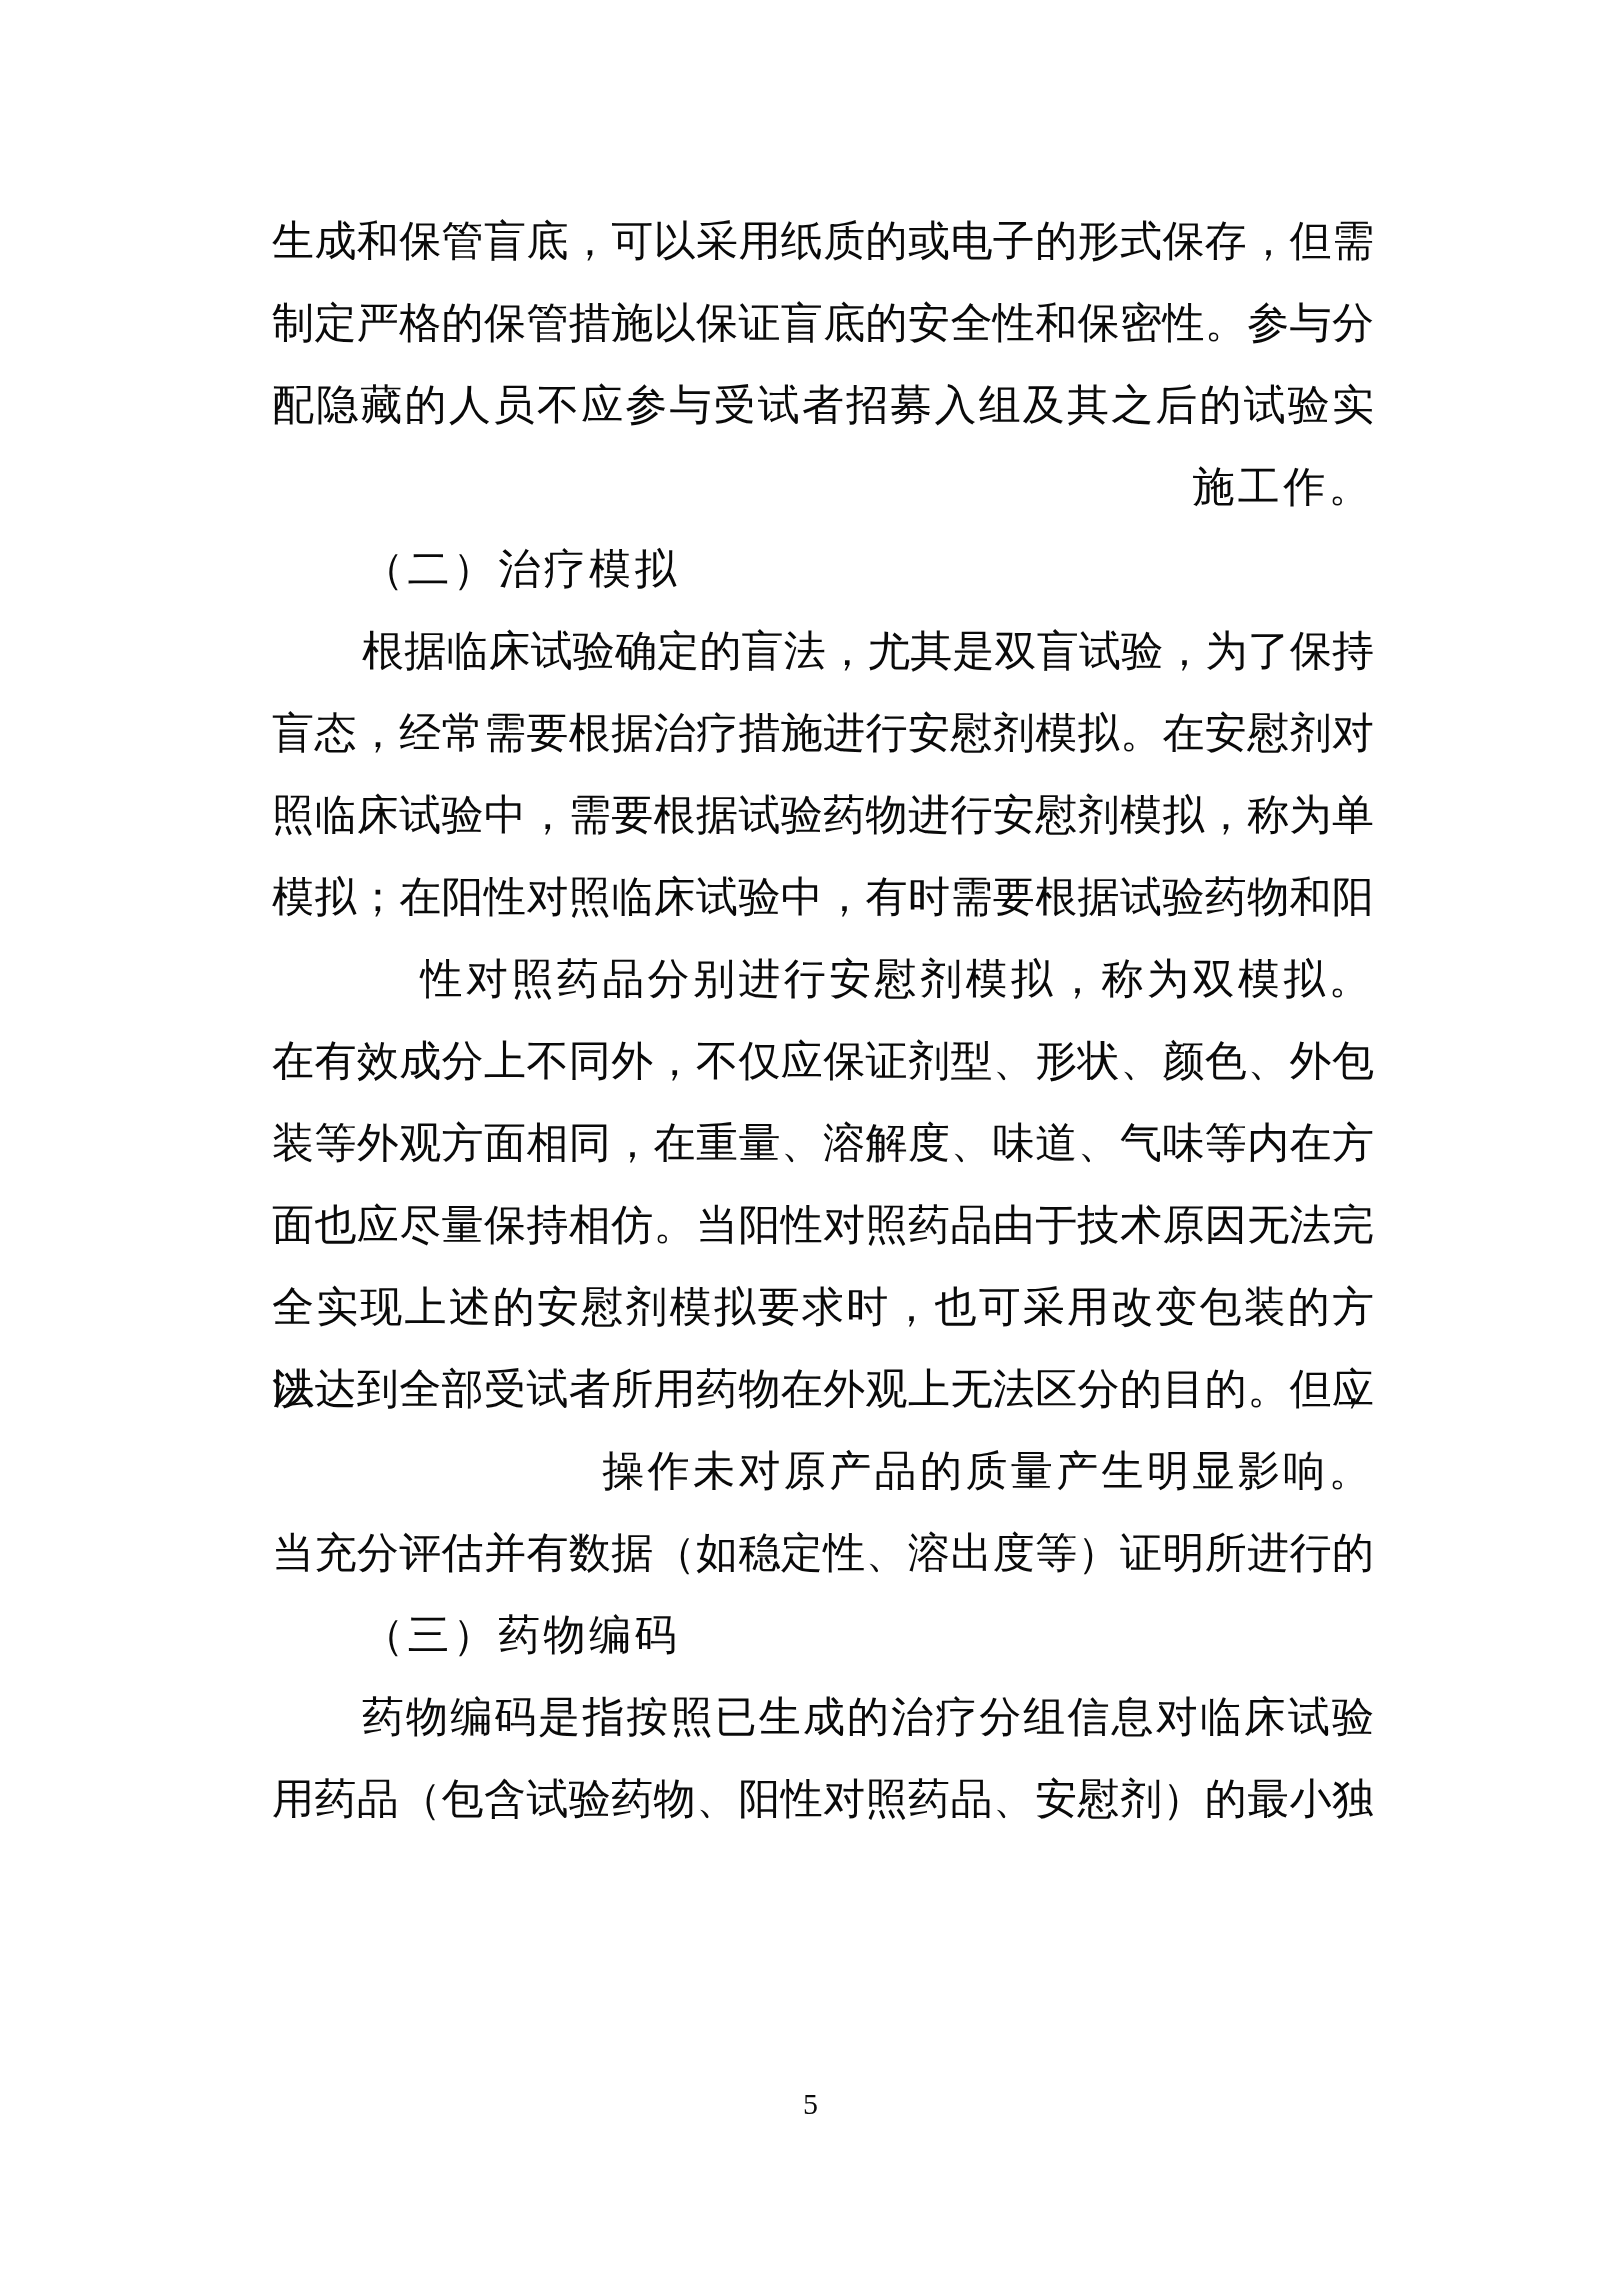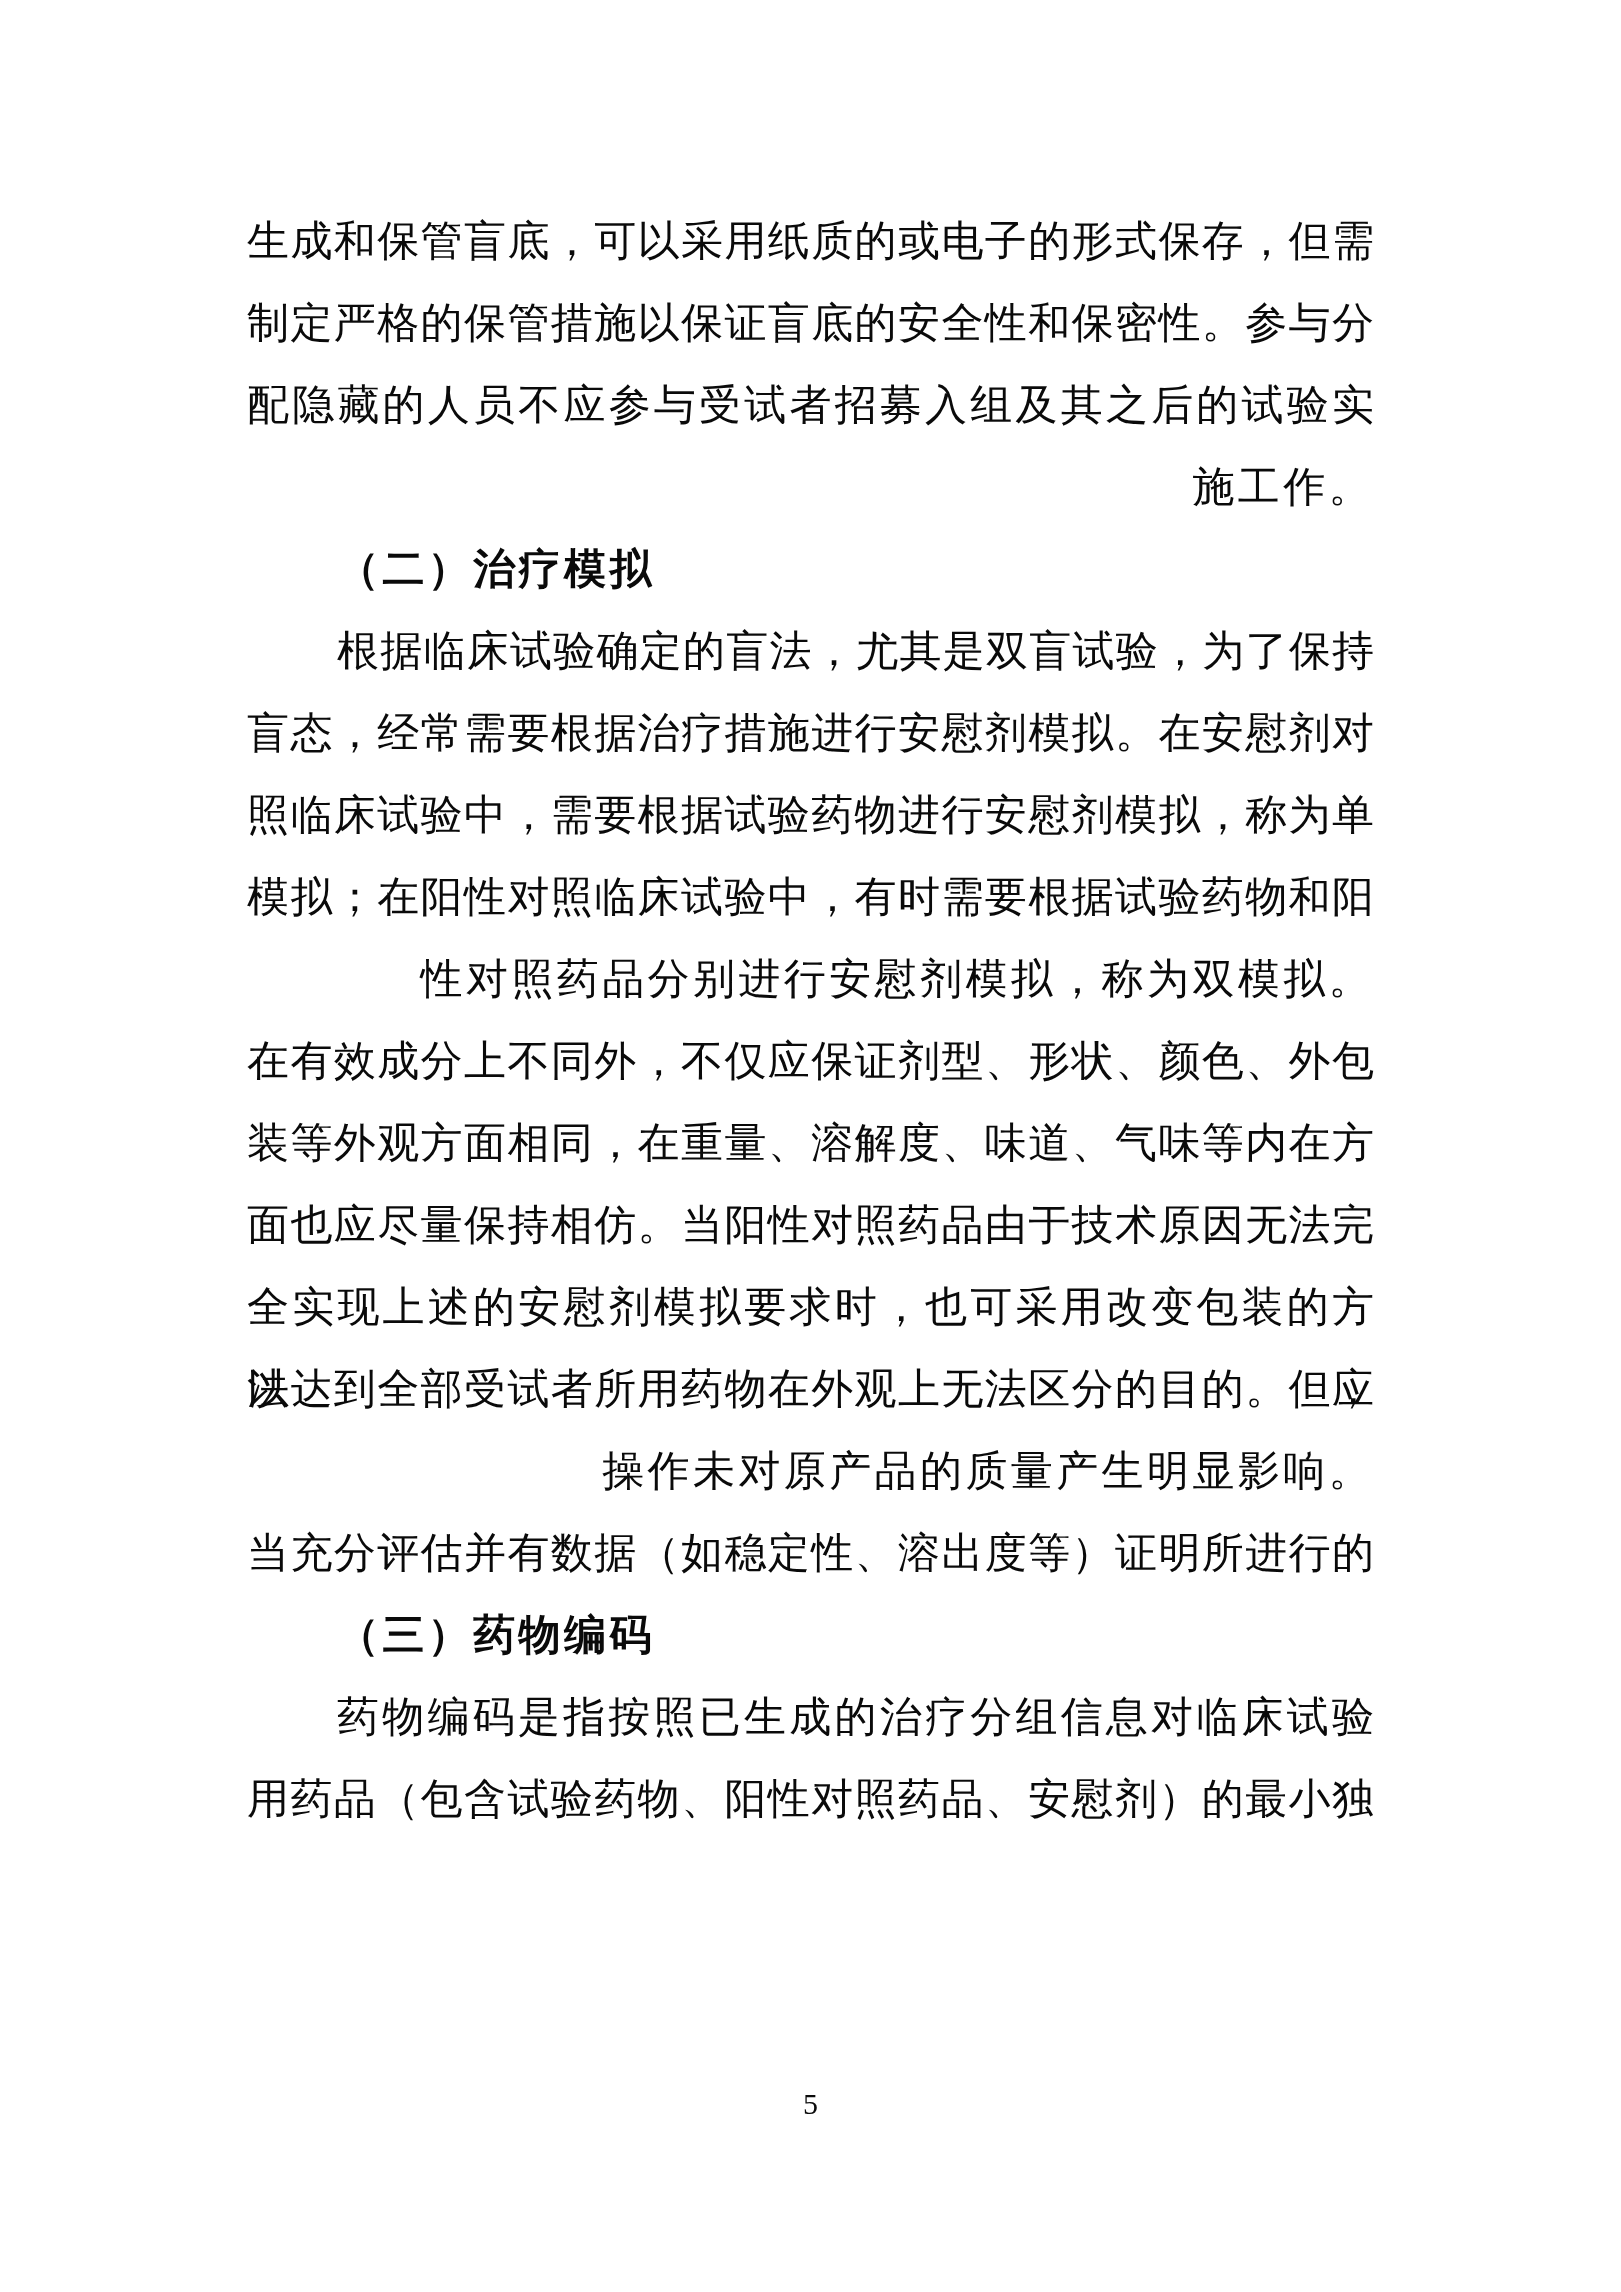--- a/index.html
+++ b/index.html
@@ -20,39 +20,40 @@
     position: absolute;
     left: 247px;
     top: 200px;
     width: 1127px;
   }
   .line {
     height: 82px;
     line-height: 82px;
     font-size: 42px;
     color: #0a0a0a;
+    margin-left: 25px;
   }
   .body-full {
     text-align: justify;
     text-align-last: justify;
     text-justify: inter-character;
   }
   .body-first {
     text-indent: 90px;
     text-align: justify;
     text-align-last: justify;
     text-justify: inter-character;
   }
   .body-end {
     text-align: right;
     letter-spacing: 3.4px;
   }
   .heading {
     text-indent: 90px;
-    font-weight: bold;
+    font-weight: normal;
     letter-spacing: 3.4px;
     text-align: left;
   }
   .page-number {
     position: absolute;
     left: 0;
     right: 0;
     top: 2084px;
     text-align: center;
     font-size: 30px;

